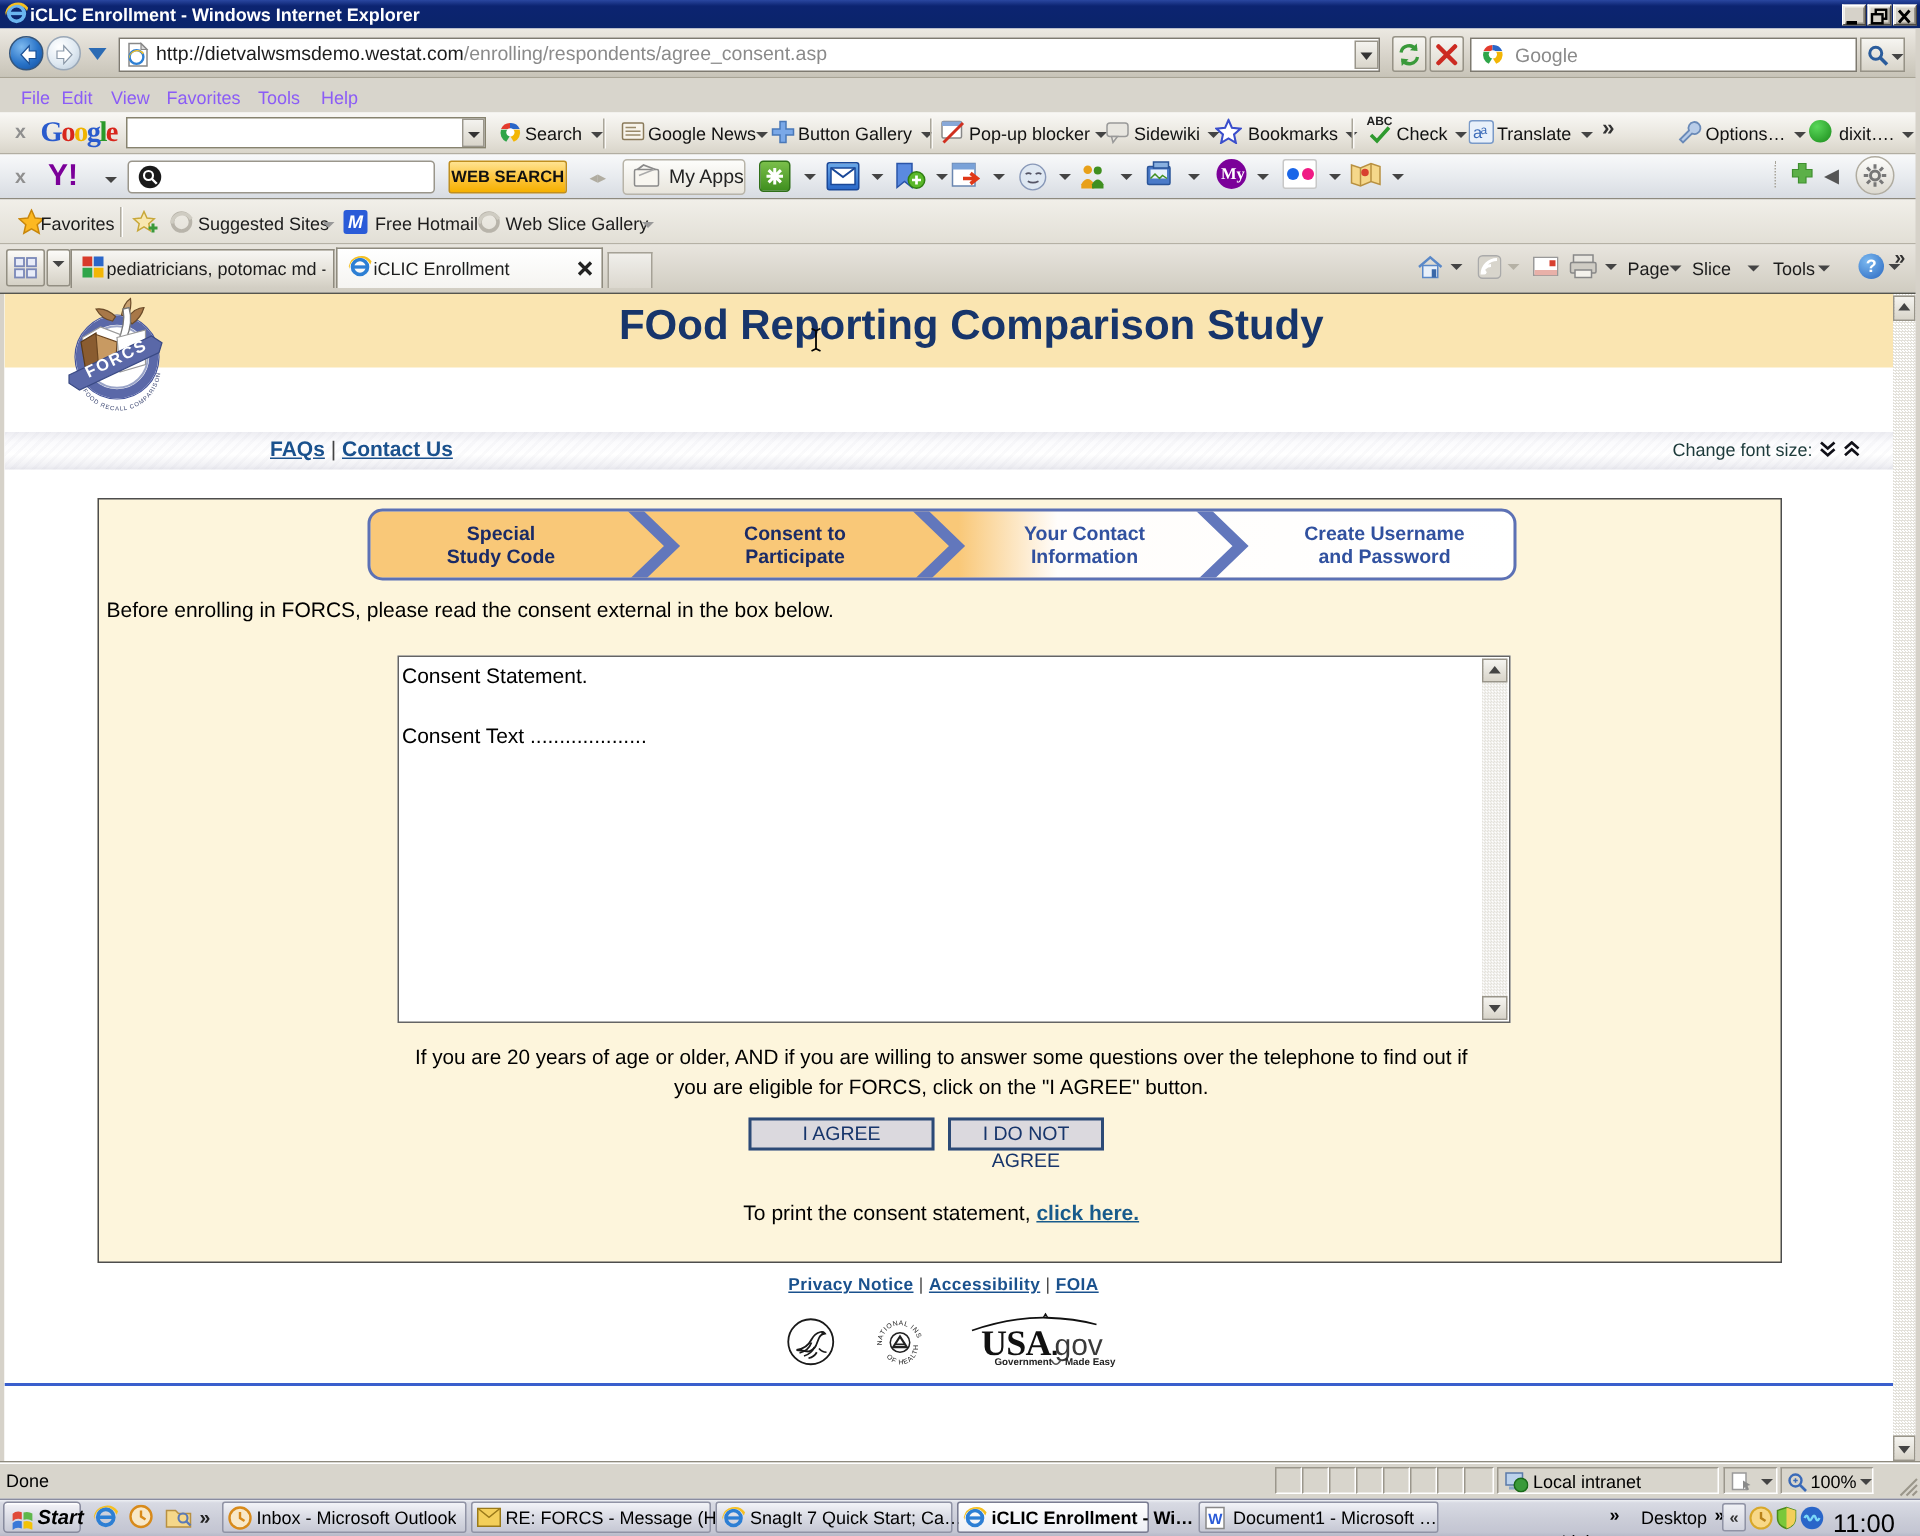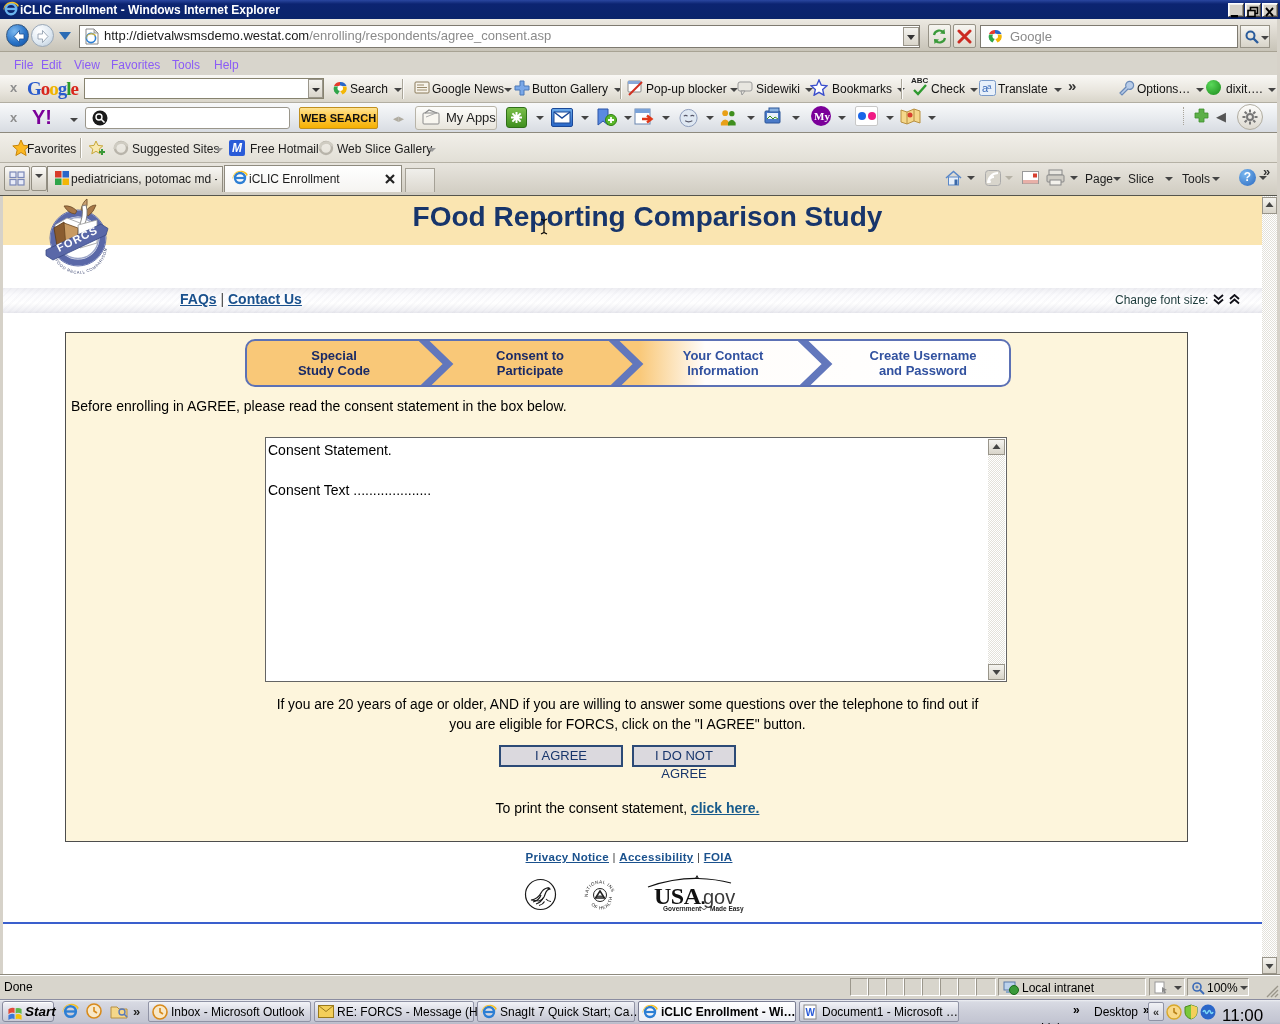--- a/index.html
+++ b/index.html
@@ -454,21 +454,21 @@
           <path d="M4 -2 L32 25 L4 52" fill="none" stroke="#6277bc" stroke-width="7.5"></path>
         </svg>
       <svg class="chev" style="left:548px" viewBox="0 0 40 50">
           <path d="M4 -2 L32 25 L4 52" fill="none" stroke="#6277bc" stroke-width="7.5"></path>
         </svg>
       <div class="wcell" style="left:7px;width:160px;color:#1a2a66;">Special<br>Study Code</div>
       <div class="wcell" style="left:203px;width:160px;color:#1a2a66;">Consent to<br>Participate</div>
       <div class="wcell" style="left:396px;width:160px;color:#31519f;">Your Contact<br>Information</div>
       <div class="wcell" style="left:596px;width:160px;color:#31519f;">Create Username<br>and Password</div>
     </div>
-    <div class="abs" id="beforetext">Before enrolling in AGREE, please read the consent statement in the box below.</div>
+    <div class="abs" id="beforetext">Before enrolling in FORCS, please read the consent external in the box below.</div>
     <div class="abs" id="consentbox">
       <div id="consenttext">Consent Statement.<br><br>Consent Text ....................</div>
       <div id="cscroll">
         <div class="cbtn" style="top:0;"><svg width="15" height="14">
               <path d="M7.5 4 l4 5 h-8z" fill="#444"></path>
             </svg></div>
         <div class="cbtn" style="bottom:0;"><svg width="15" height="14">
               <path d="M7.5 10 l-4-5 h8z" fill="#444"></path>
             </svg></div>
       </div>
@@ -594,21 +594,21 @@
     <path d="M0.5 0.5 l7.5 6 7.5-6" fill="none" stroke="#9a7a1a"></path>
   </svg>
 <div class="abs taskbtn" style="left:477px;width:158px;">
     <span class="lbl">SnagIt 7 Quick Start; Ca…</span>
   </div>
 <svg class="abs" style="left:481px;top:1004px" width="16" height="16" viewBox="0 0 16 16">
     <circle cx="8" cy="8" r="5" fill="none" stroke="#2d7fd4" stroke-width="2.4"></circle>
     <rect x="3" y="6.9" width="10.4" height="2.2" fill="#2d7fd4"></rect>
     <path d="M1 9.5 A7.2 7.2 0 0 1 14.9 6.4 L15.7 4.2 A 8.5 8.5 0 0 0 0.5 7.5z" fill="#f5c021"></path>
   </svg>
-<div class="abs taskbtn" style="left:638px;width:158px;background:linear-gradient(to bottom,#ffffff,#eceef4);border-color:#7a7d92;">
+<div class="abs taskbtn" style="left:638px;width:128px;background:linear-gradient(to bottom,#ffffff,#eceef4);border-color:#7a7d92;">
     <span class="lbl" style="font-weight:bold;">iCLIC Enrollment - Wi…</span>
   </div>
 <svg class="abs" style="left:642px;top:1004px" width="16" height="16" viewBox="0 0 16 16">
     <circle cx="8" cy="8" r="5" fill="none" stroke="#2d7fd4" stroke-width="2.4"></circle>
     <rect x="3" y="6.9" width="10.4" height="2.2" fill="#2d7fd4"></rect>
     <path d="M1 9.5 A7.2 7.2 0 0 1 14.9 6.4 L15.7 4.2 A 8.5 8.5 0 0 0 0.5 7.5z" fill="#f5c021"></path>
   </svg>
 <div class="abs taskbtn" style="left:799px;width:160px;">
     <span class="lbl">Document1 - Microsoft …</span>
   </div>

